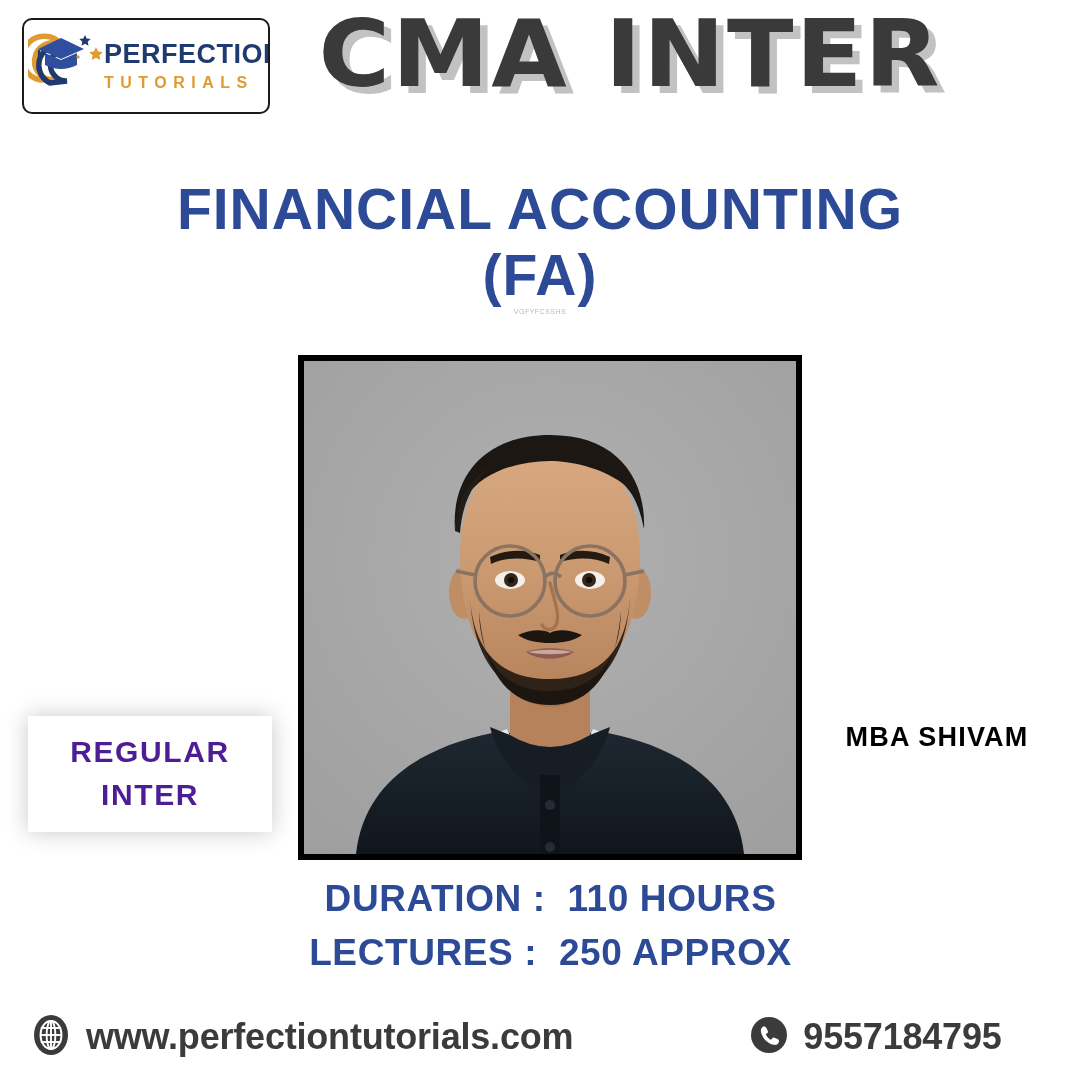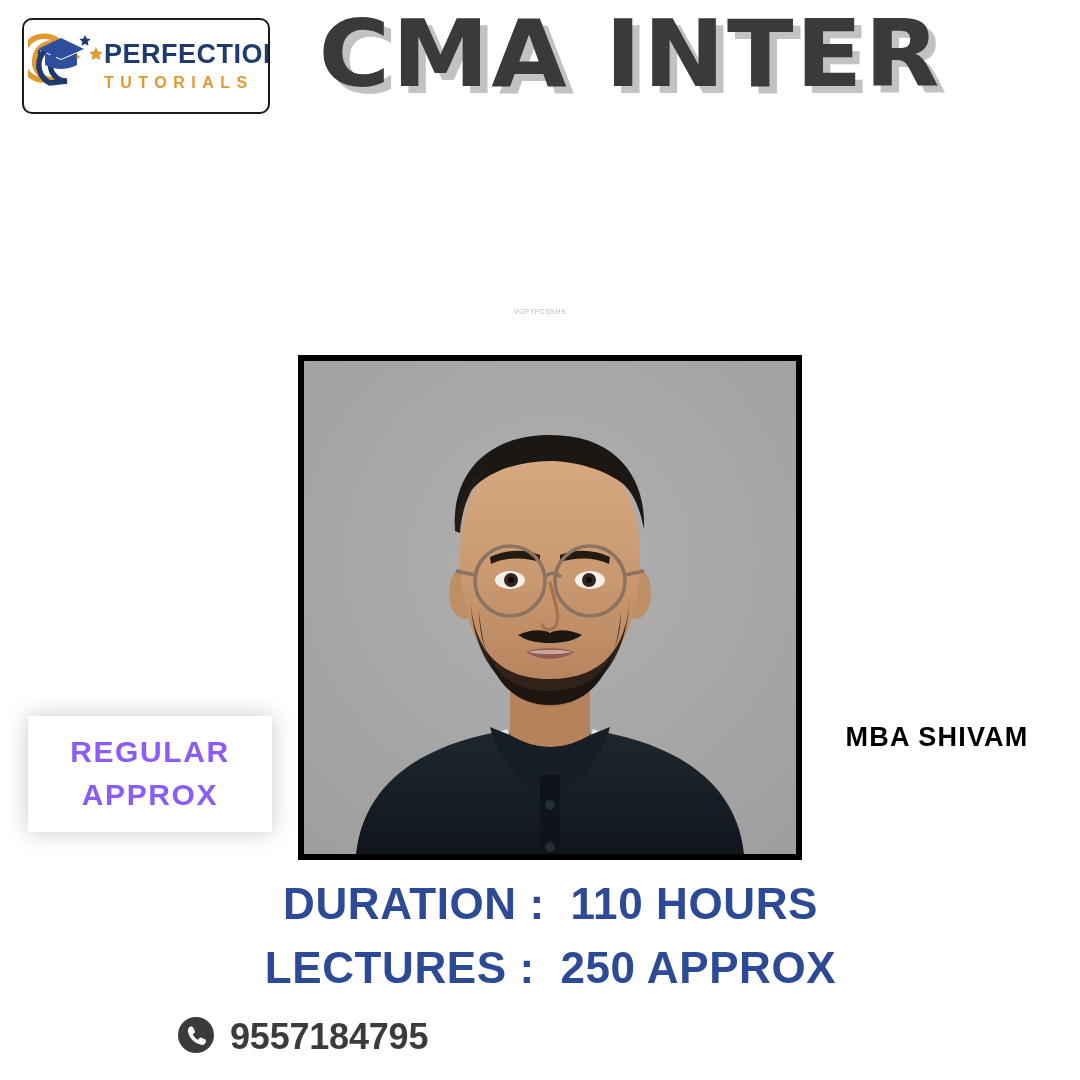--- a/index.html
+++ b/index.html
@@ -136,21 +136,21 @@
     height: 116px;
     background: #ffffff;
     box-shadow: 0 0 22px rgba(0,0,0,0.22);
     display: flex;
     flex-direction: column;
     align-items: center;
     justify-content: center;
     box-sizing: border-box;
   }
   .batch-line {
-    color: #8b5cf6;
+    color: #4c1d95;
     font-size: 30px;
     font-weight: 700;
     letter-spacing: 1.6px;
     line-height: 1.42;
   }
 
   
   .instructor {
     position: absolute;
     left: 806px;
@@ -168,21 +168,21 @@
   
   .details {
     position: absolute;
     left: 0;
     top: 872px;
     width: 1080px;
     text-align: center;
     color: #2c4a96;
   }
   .detail-row {
-    font-size: 44px;
+    font-size: 37px;
     font-weight: 700;
     letter-spacing: 0.6px;
     line-height: 1.46;
     white-space: pre;
     padding-left: 21px;
   }
 
   
   .footer {
     position: absolute;
@@ -233,20 +233,24 @@
       </svg>
     </div>
     <div class="logo-words">
       <span class="logo-perfection">PERFECTION</span>
       <span class="logo-tutorials">TUTORIALS</span>
     </div>
   </div>
 
   <div class="headline">CMA INTER</div>
 
+  <div class="course-title">
+    <span>FINANCIAL ACCOUNTING</span>
+    <span class="line2">(FA)</span>
+  </div>
   <div class="watermark">VGFYFCSSHS</div>
 
   <div class="photo-frame">
     <svg viewBox="0 0 492 493" preserveAspectRatio="xMidYMid slice" aria-hidden="true">
       <defs>
         <linearGradient id="skin" x1="0" y1="0" x2="0" y2="1">
           <stop offset="0%" stop-color="#d8a982"></stop>
           <stop offset="55%" stop-color="#c9986f"></stop>
           <stop offset="100%" stop-color="#b5825c"></stop>
         </linearGradient>
@@ -310,33 +314,47 @@
       <path d="M175 250 C180 312 205 344 246 344 C287 344 312 312 317 250 C316 300 292 330 246 330 C200 330 176 300 175 250 Z" fill="#1d150f"></path>
       <path d="M214 274 C226 268 240 268 246 272 C252 268 266 268 278 274 C270 280 258 282 246 282 C234 282 222 280 214 274 Z" fill="#1d150f"></path>
 
       <path d="M222 291 C234 286 258 286 270 291 C258 300 234 300 222 291 Z" fill="#8d5b52"></path>
       <path d="M224 291 C236 288 256 288 268 291 C256 294 236 294 224 291 Z" fill="#c9a79c"></path>
     </svg>
   </div>
 
   <div class="batch-card">
     <span class="batch-line">REGULAR</span>
-    <span class="batch-line">APPROX</span>
+    <span class="batch-line">INTER</span>
   </div>
 
   <div class="instructor">
     <span>MBA  SHIVAM</span>
   </div>
 
   <div class="details">
     <div class="detail-row">DURATION :  110 HOURS</div>
     <div class="detail-row">LECTURES :  250 APPROX</div>
   </div>
 
   <div class="footer">
+    <div class="footer-item footer-web">
+      <span class="footer-icon">
+        <svg width="42" height="42" viewBox="0 0 42 42" aria-hidden="true">
+          <ellipse cx="21" cy="21" rx="17" ry="20" fill="#3b3b3b"></ellipse>
+          <ellipse cx="21" cy="21" rx="10.5" ry="14" fill="none" stroke="#ffffff" stroke-width="1.9"></ellipse>
+          <ellipse cx="21" cy="21" rx="4.4" ry="14" fill="none" stroke="#ffffff" stroke-width="1.9"></ellipse>
+          <line x1="21" y1="7" x2="21" y2="35" stroke="#ffffff" stroke-width="1.9"></line>
+          <line x1="10.8" y1="14" x2="31.2" y2="14" stroke="#ffffff" stroke-width="1.9"></line>
+          <line x1="10.5" y1="21" x2="31.5" y2="21" stroke="#ffffff" stroke-width="1.9"></line>
+          <line x1="10.8" y1="28" x2="31.2" y2="28" stroke="#ffffff" stroke-width="1.9"></line>
+        </svg>
+      </span>
+      <span class="footer-text">www.perfectiontutorials.com</span>
+    </div>
     <div class="footer-item footer-phone">
       <span class="footer-icon">
         <svg width="40" height="40" viewBox="0 0 40 40" aria-hidden="true">
           <circle cx="20" cy="20" r="18" fill="#3b3b3b"></circle>
           <path d="M14.2 11.6 c1.6-.5 2.6.1 3.2 1.4 l1.4 3 c.4 1 .2 1.7-.7 2.3 l-1.3.9 c.9 2.5 2.9 4.6 5.4 5.6 l.9-1.4 c.6-.9 1.3-1.1 2.3-.7 l3.1 1.4 c1.3.6 1.8 1.6 1.3 3.1 -.6 1.9-2.5 3-4.7 2.6 -6.3-1-12.2-6.9-13.2-13.2 -.3-2.1.7-4.1 2.3-5 Z" fill="#ffffff"></path>
         </svg>
       </span>
       <span class="footer-text">9557184795</span>
     </div>
   </div>

